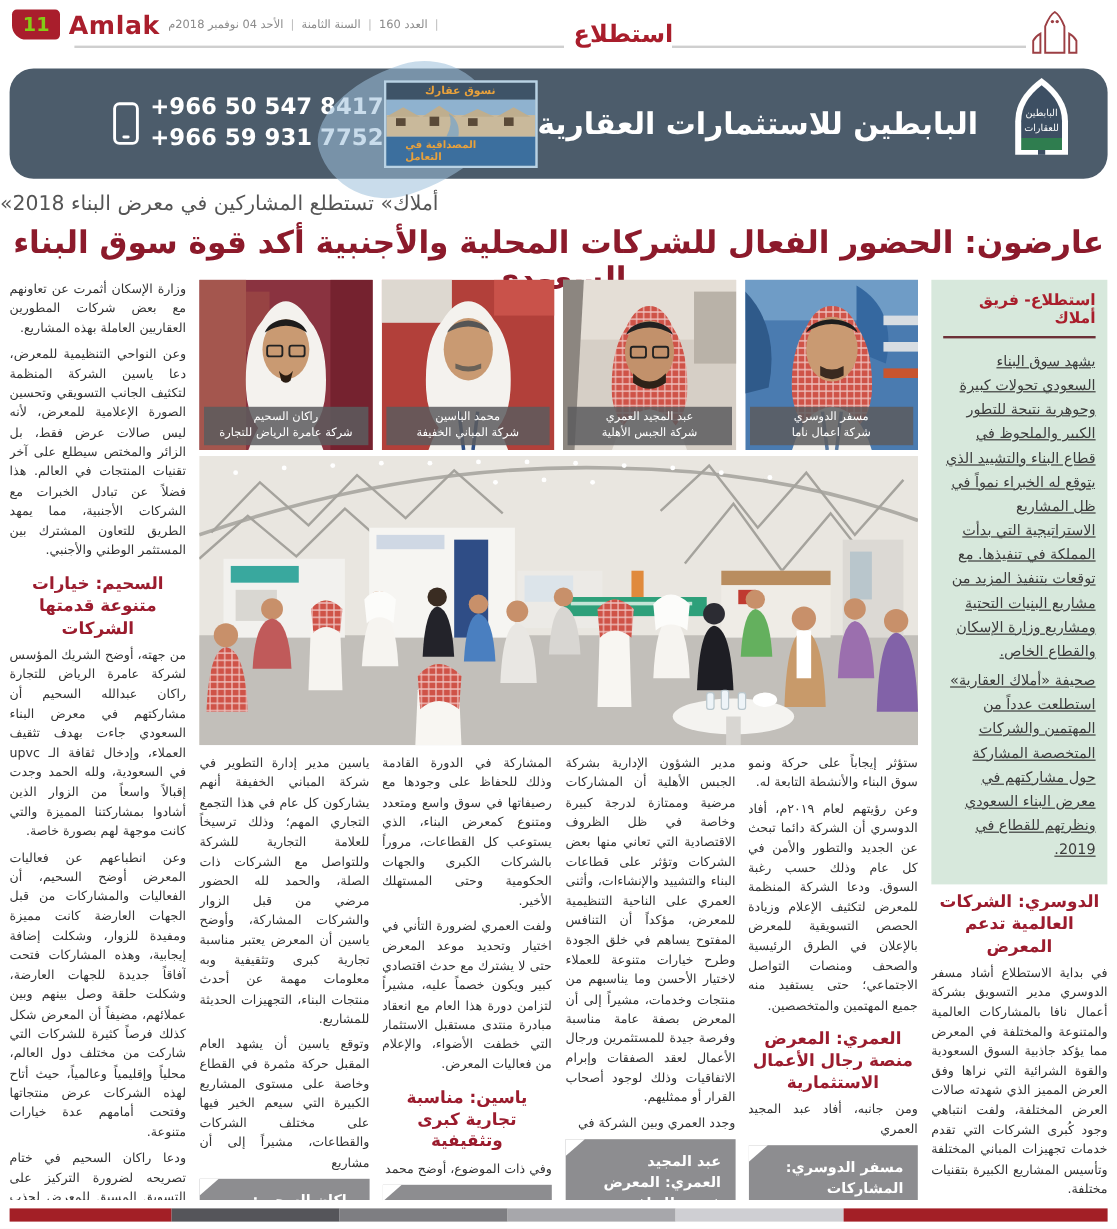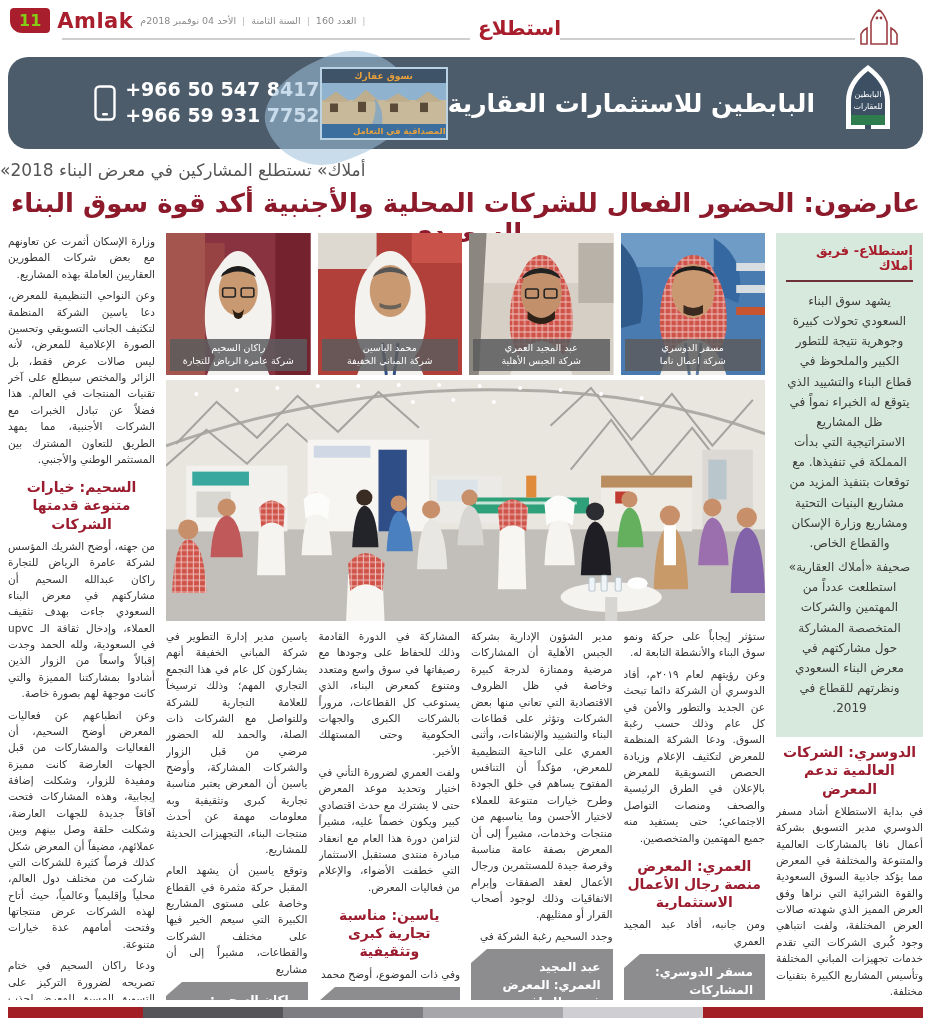--- a/index.html
+++ b/index.html
@@ -22,21 +22,21 @@
   
   .banner { position:absolute; top:57px; left:8px; right:8px; height:92px; background:#4c5c6b;
             border-radius:20px; display:flex; direction:rtl; align-items:center; padding:0 16px; }
   .logo-wrap { flex:none; width:78px; text-align:center; }
   .banner-title { flex:none; color:#fff; font-weight:bold; font-size:25px; margin-right:14px; white-space:nowrap; }
   .ad-img-wrap { margin:0 auto; position:relative; flex:none; width:128px; height:73px; }
   .splash { position:absolute; left:-56px; top:-12px; width:150px; height:105px; background:#9cc0da; opacity:.55;
             border-radius:58% 42% 60% 40% / 45% 60% 40% 55%; transform:rotate(-18deg); }
   .ad-img { position:absolute; inset:0; border:2px solid #b9d2e4; display:flex; flex-direction:column; background:#7f99ad; }
   .ad-img .strip-t { background:rgba(40,60,80,.75); color:#e8a13c; font-size:9px; font-weight:bold; text-align:center; padding:2px 0; }
-  .ad-img .strip-b { background:#3c6f9e; color:#e8a13c; font-size:8.5px; font-weight:bold; text-align:right; padding:2px 0; }
+  .ad-img .strip-b { background:#3c6f9e; color:#e8a13c; font-size:8.5px; font-weight:bold; text-align:left; padding:2px 16px; }
   .ad-img svg { flex:1; width:100%; }
   .phones { flex:none; display:flex; align-items:center; gap:9px; direction:ltr; margin-left:96px; }
   .phone-nums { color:#fff; font-weight:bold; font-size:19px; line-height:1.35; direction:ltr; text-align:left; }
 
   
   .kicker { position:absolute; top:160px; left:0; right:40px; text-align:left; color:#555; font-size:17px; }
   .headline { position:absolute; top:188px; left:0; right:0; text-align:center; color:#8c1a2b; font-weight:bold; font-size:26px; }
 
   
   .content { position:absolute; top:233px; left:8px; right:8px; bottom:24px; display:flex; gap:11px; direction:rtl; }
@@ -59,21 +59,21 @@
   .sec-head { color:#9b1c2e; font-weight:bold; font-size:14px; text-align:center; line-height:1.3; margin:6px 0 5px; }
 
   .quote { position:relative; margin-top:auto; background:#8d8d90; color:#fff; font-weight:bold;
            font-size:12px; line-height:1.45; text-align:right; padding:10px 12px 16px 18px; }
   .quote::before { content:""; position:absolute; top:0; left:0; border-top:14px solid #fff; border-right:16px solid transparent; }
   .quote::after  { content:""; position:absolute; bottom:-5px; left:-3px; border-bottom:22px solid #8c1a2b; border-right:30px solid transparent; }
 
   .greenbox { background:#d7e8dc; padding:10px 10px 15px; flex:none; }
   .greenbox .gb-title { color:#a91e2c; font-weight:bold; font-size:13px; text-align:right; margin-bottom:7px; }
   .greenbox .gb-rule { height:2px; background:#6d3138; margin-bottom:9px; }
-  .greenbox p { font-size:12px; line-height:1.68; color:#3c3c3c; text-align:center; margin-bottom:4px; }
+  .greenbox p { font-size:12px; line-height:1.68; color:#3c3c3c; text-align:right; margin-bottom:4px;text-decoration:underline; }
 
   
   .footbar { position:absolute; left:8px; right:8px; bottom:6px; height:11px; display:flex; }
   .footbar div { height:100%; }
   .fb1 { width:135px; background:#a31f26; }
   .fb2 { width:140px; background:#55555a; }
   .fb3 { width:140px; background:#7e7e82; }
   .fb4 { width:140px; background:#a7a7ab; }
   .fb5 { width:140px; background:#cfcfd3; }
   .fb6 { flex:1; background:#a31f26; }
@@ -359,21 +359,21 @@
         <div class="mcol">
           <p class="body-txt">ستؤثر إيجاباً على حركة ونمو سوق البناء والأنشطة التابعة له.</p>
           <p class="body-txt">وعن رؤيتهم لعام ٢٠١٩م، أفاد الدوسري أن الشركة دائما تبحث عن الجديد والتطور والأمن في كل عام وذلك حسب رغبة السوق. ودعا الشركة المنظمة للمعرض لتكثيف الإعلام وزيادة الحصص التسويقية للمعرض بالإعلان في الطرق الرئيسية والصحف ومنصات التواصل الاجتماعي؛ حتى يستفيد منه جميع المهتمين والمتخصصين.</p>
           <div class="sec-head">العمري: المعرض منصة رجال الأعمال الاستثمارية</div>
           <p class="body-txt">ومن جانبه، أفاد عبد المجيد العمري</p>
           <div class="quote">مسفر الدوسري: المشاركات العالمية والمتنوعة تؤكد جاذبية السوق السعودية والقوة الشرائية الكبيرة في القطاع</div>
         </div>
 
         <div class="mcol">
           <p class="body-txt">مدير الشؤون الإدارية بشركة الجبس الأهلية أن المشاركات مرضية وممتازة لدرجة كبيرة وخاصة في ظل الظروف الاقتصادية التي تعاني منها بعض الشركات وتؤثر على قطاعات البناء والتشييد والإنشاءات، وأثنى العمري على الناحية التنظيمية للمعرض، مؤكداً أن التنافس المفتوح يساهم في خلق الجودة وطرح خيارات متنوعة للعملاء لاختيار الأحسن وما يناسبهم من منتجات وخدمات، مشيراً إلى أن المعرض بصفة عامة مناسبة وفرصة جيدة للمستثمرين ورجال الأعمال لعقد الصفقات وإبرام الاتفاقيات وذلك لوجود أصحاب القرار أو ممثليهم.</p>
-          <p class="body-txt">وجدد السحيم رغبة الشركة في</p>
+          <p class="body-txt">وجدد العمري وبين الشركة في</p>
           <div class="quote">عبد المجيد العمري: المعرض فرصة للتنافس المفتوح وخلق الجودة.. ومنتدى الاستثمار خطف الأضواء</div>
         </div>
 
         <div class="mcol">
           <p class="body-txt">المشاركة في الدورة القادمة وذلك للحفاظ على وجودها مع رصيفاتها في سوق واسع ومتعدد ومتنوع كمعرض البناء، الذي يستوعب كل القطاعات، مروراً بالشركات الكبرى والجهات الحكومية وحتى المستهلك الأخير.</p>
           <p class="body-txt">ولفت العمري لضرورة التأني في اختيار وتحديد موعد المعرض حتى لا يشترك مع حدث اقتصادي كبير ويكون خصماً عليه، مشيراً لتزامن دورة هذا العام مع انعقاد مبادرة منتدى مستقبل الاستثمار التي خطفت الأضواء، والإعلام من فعاليات المعرض.</p>
           <div class="sec-head">ياسين: مناسبة تجارية كبرى وتثقيفية</div>
           <p class="body-txt">وفي ذات الموضوع، أوضح محمد</p>
           <div class="quote">محمد ياسين: وجود الشركات في مكان واحد يسهل التعاون بين المستثمر الوطني والأجنبي</div>
         </div>

